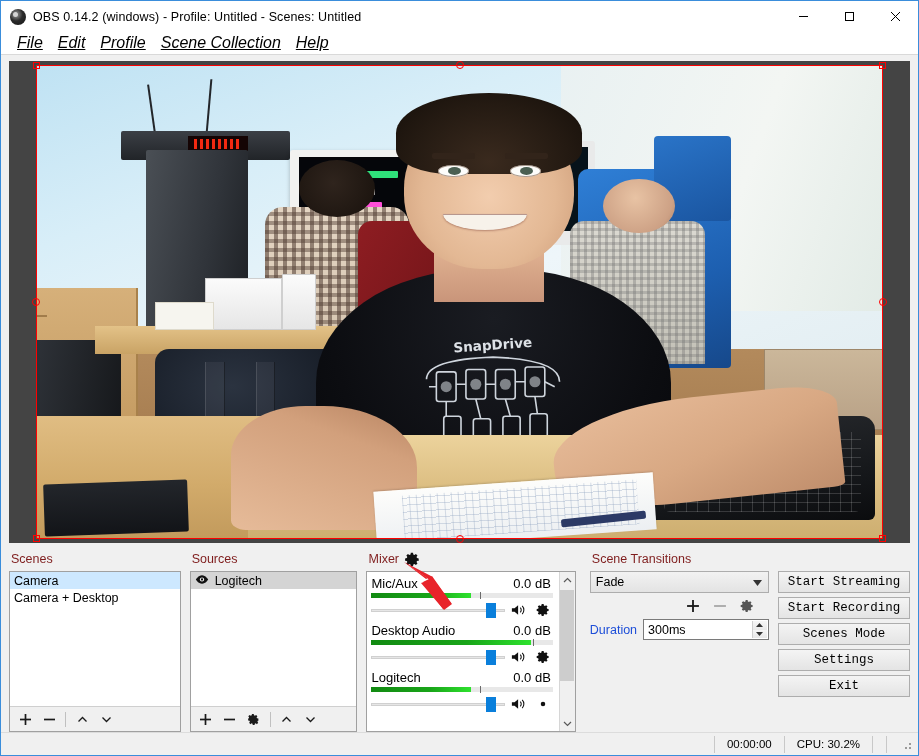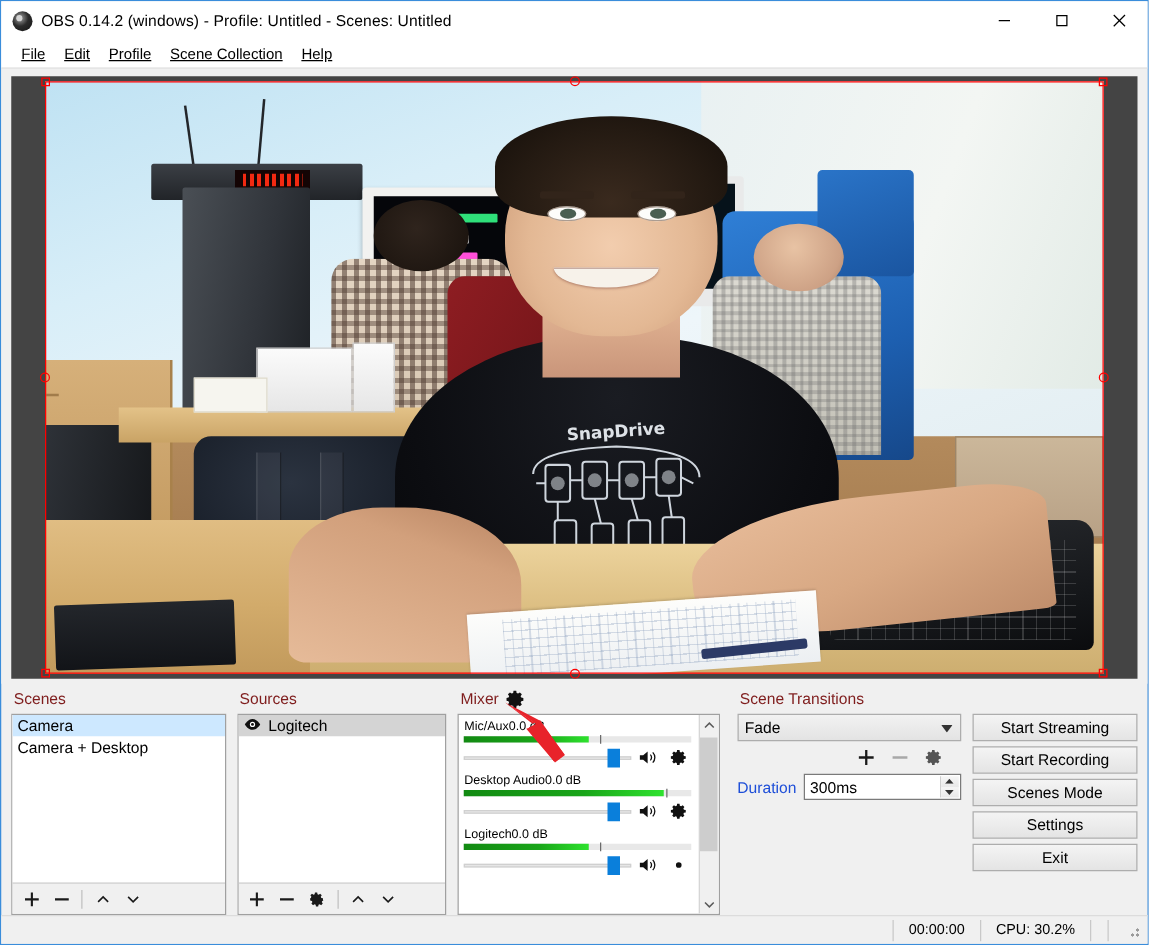--- a/index.html
+++ b/index.html
@@ -51,23 +51,24 @@
   
   .menubar {
     height: 23px;
     display: flex; align-items: center;
     padding-left: 9px;
     background: #ffffff;
     border-bottom: 1px solid #d9d9d9;
     flex: 0 0 auto;
   }
   .menu-item {
-    font-size: 12px; color: #000;
+    font-size: 16px; color: #000;
     padding: 2px 8px 2px 7px;
     white-space: nowrap;
+    font-style: italic;
   }
   .menu-item u { text-decoration: underline; }
 
   
   .preview-wrap {
     flex: 0 0 auto;
     height: 492px;
     padding: 6px 8px 4px 8px;
     background: #f0f0f0;
   }
@@ -364,21 +365,21 @@
     background: #ffffff;
     border: 1px solid #a0a0a0;
     flex: 1 1 auto;
     display: flex; flex-direction: column;
     min-height: 0;
   }
   #dock-scenes { width: 182px; }
   #dock-sources { width: 178px; margin-left: 9px; }
   #dock-mixer { width: 222px; margin-left: 9px; }
   #dock-transitions { width: 190px; margin-left: 14px; }
-  #dock-controls { width: 140px; margin-left: 9px; }
+  #dock-controls { width: 140px; margin-left: 9px; font-family: Liberation Mono, monospace; }
 
   .list { flex: 1 1 auto; overflow: hidden; background: #fff; }
   .list-row {
     font-size: 12.5px; color: #000;
     padding: 1px 4px; height: 17px;
     display: flex; align-items: center; gap: 6px;
     white-space: nowrap;
   }
   .list-row.selected-blue { background: #cde8ff; }
   .list-row.selected-gray { background: #d4d4d4; }
@@ -398,22 +399,22 @@
   .tb-sep { width: 1px; height: 15px; background: #c0c0c0; margin: 0 3px; }
 
   
   .mixer-body {
     background: #fff; border: 1px solid #a0a0a0;
     flex: 1 1 auto; display: flex; min-height: 0; overflow: hidden;
   }
   .mixer-scroll-area { flex: 1 1 auto; padding: 2px 2px 0 4px; overflow: hidden; }
   .chan { padding: 2px 2px 3px 0; }
   .chan-top {
-    display: flex; justify-content: flex-start; align-items: baseline;
-    font-size: 10px; color: #000;
+    display: flex; justify-content: space-between; align-items: baseline;
+    font-size: 13px; color: #000;
     padding-right: 4px;
   }
   .meter {
     height: 5px; margin: 2px 2px 3px 0;
     background: #e8e8e8;
     position: relative;
   }
   .meter-fill {
     position: absolute; left: 0; top: 0; bottom: 0;
     background: linear-gradient(90deg, #128a12 0%, #19a519 60%, #2ee22e 100%);

